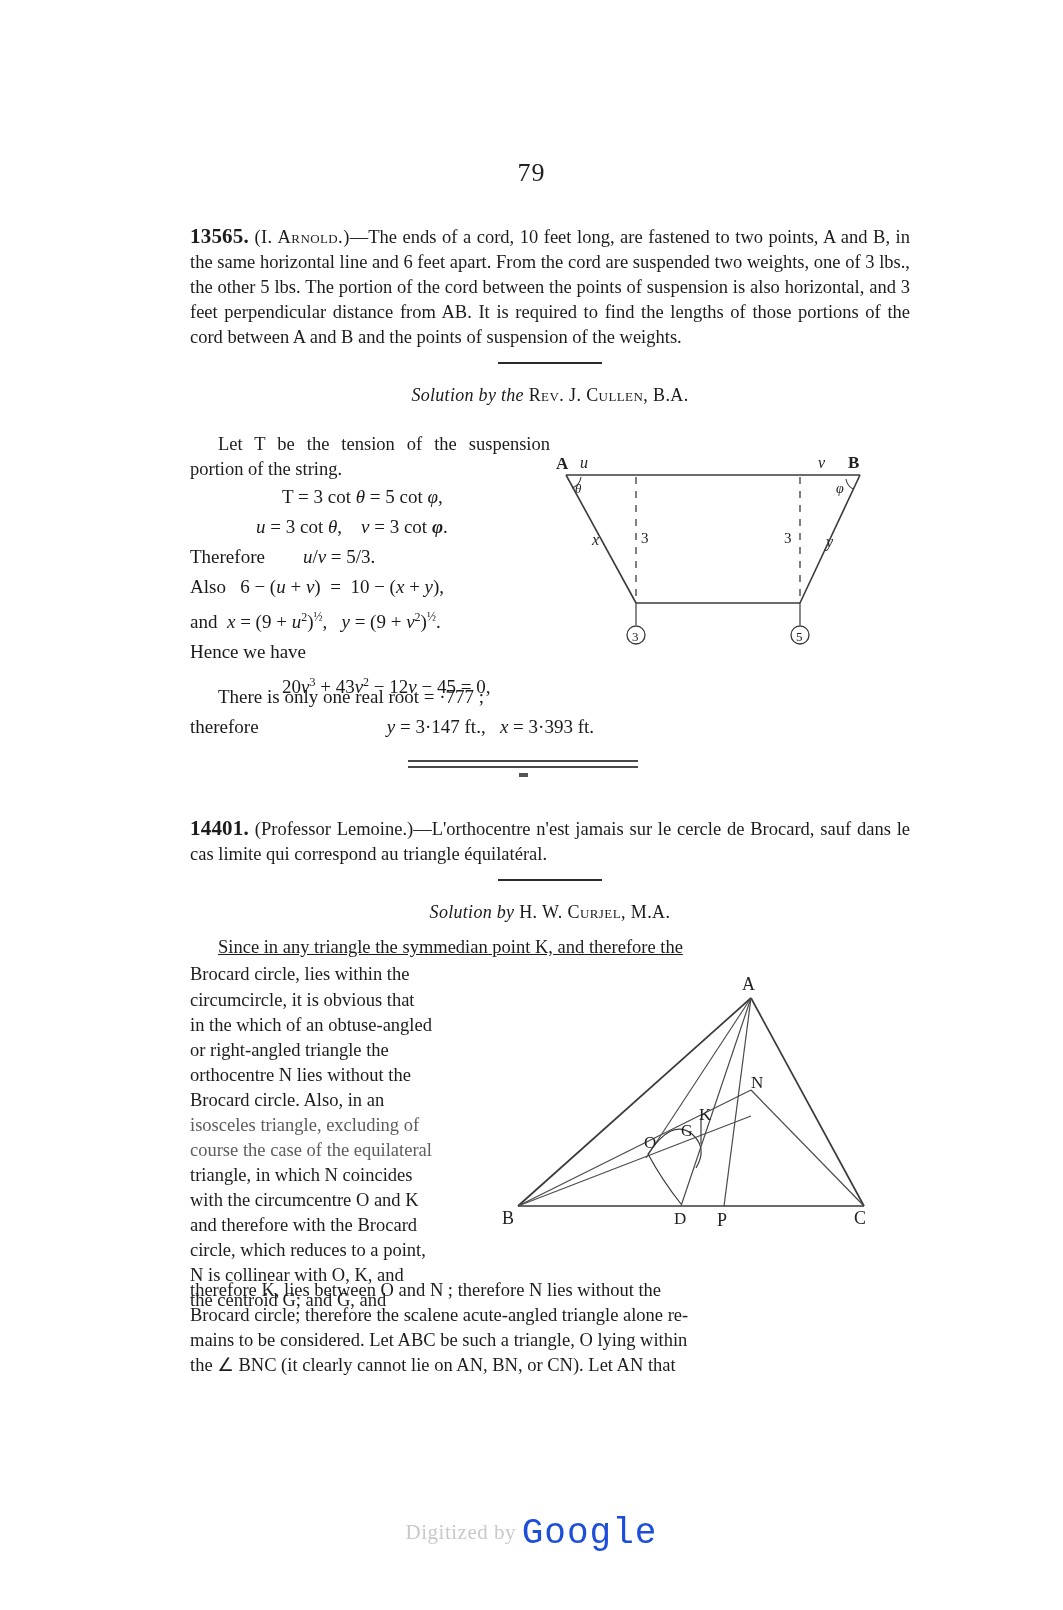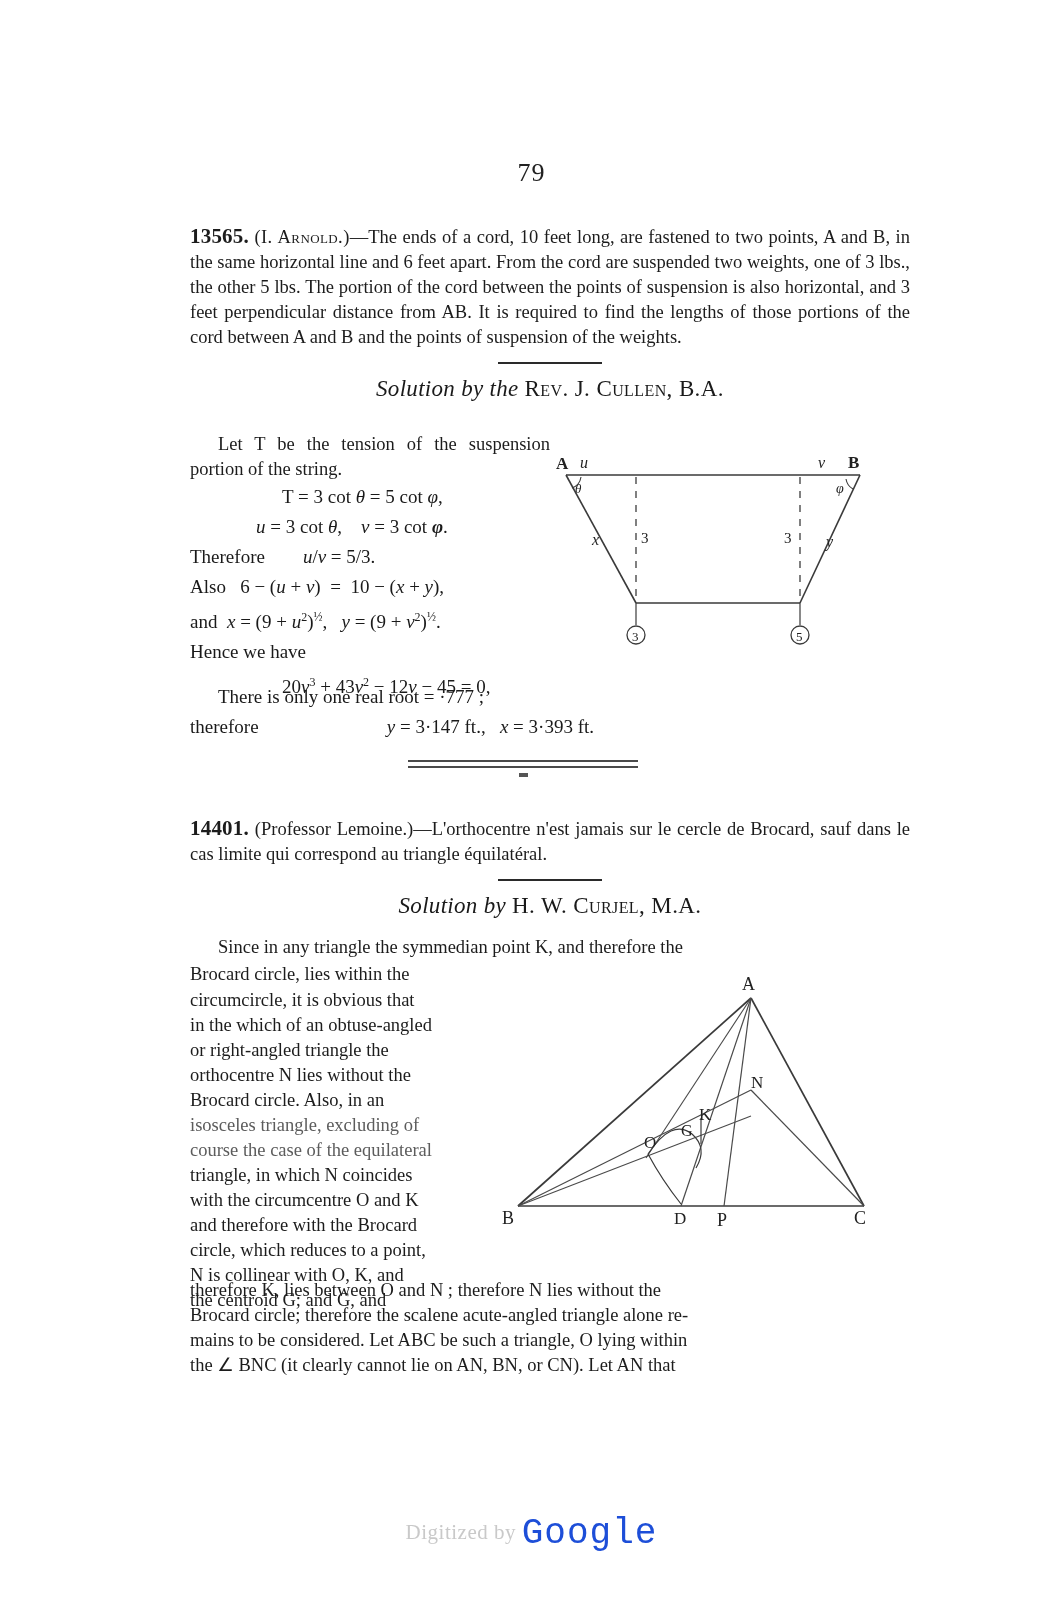--- a/index.html
+++ b/index.html
@@ -50,23 +50,23 @@
   }
   .sc {
     font-variant: small-caps;
     letter-spacing: .4px;
   }
   .ital { font-style: italic; }
   .faded { color: #5c5c5c; }
 
   .byline {
     text-align: center;
-    font-size: 23px;
+    font-size: 18px;
     letter-spacing: .3px;
-    margin-top: 12px;
+    margin-top: 21px;
   }
 
   .rule {
     width: 104px;
     height: 2px;
     background: #2a2a2a;
     margin: 12px auto 10px auto;
   }
 
   .dbl-rule {
@@ -229,21 +229,21 @@
 
     <div class="rule"></div>
 
     <div class="byline">
       <span class="ital">Solution by</span>
       <span class="sc">H. W. Curjel, M.A.</span>
     </div>
   </div>
 
   <div class="col" style="top:935px;">
-    <div class="para" style="text-indent:28px;">Since in any triangle the symmedian point K, and therefore the</div>
+    <div class="para" style="text-indent:28px;text-decoration:underline;">Since in any triangle the symmedian point K, and therefore the</div>
   </div>
 
   <div class="col" style="top:962px; width:300px;">
     <div class="para" style="line-height:25.5px;">Brocard circle, lies within the</div>
     <div class="para">circumcircle, it is obvious that</div>
     <div class="para">in the which of an obtuse-angled</div>
     <div class="para">or right-angled  triangle  the</div>
     <div class="para">orthocentre  N  lies without the</div>
     <div class="para">Brocard circle.   Also, in an</div>
     <div class="para faded">isosceles  triangle,  excluding of</div>

